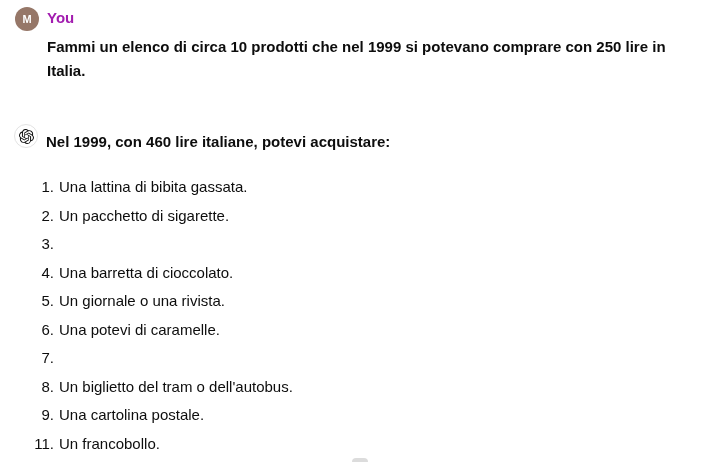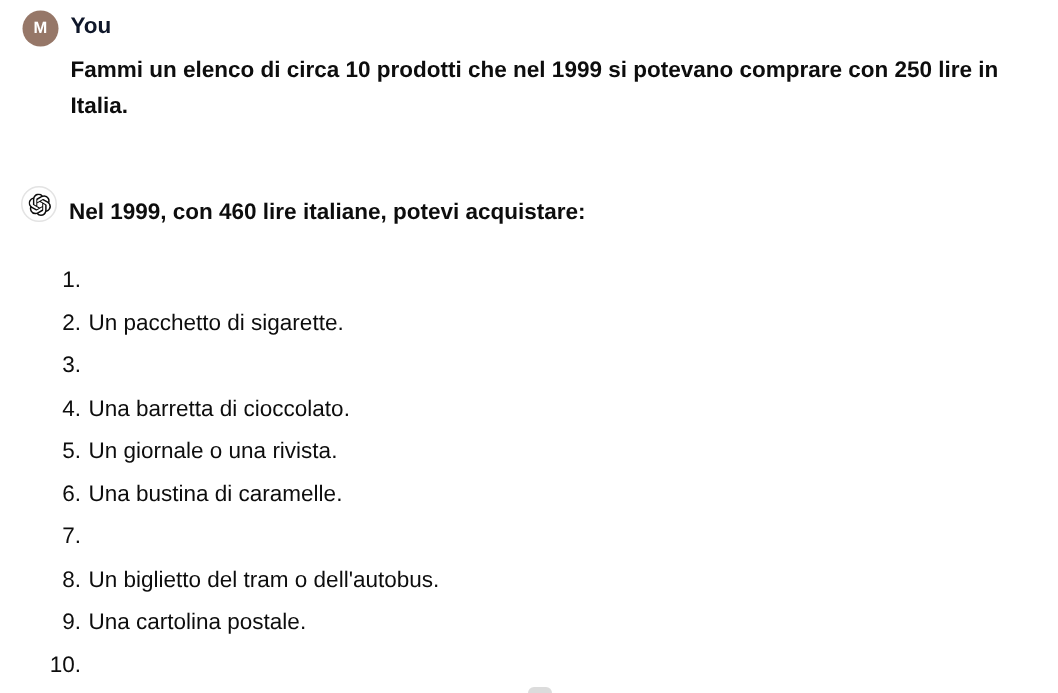--- a/index.html
+++ b/index.html
@@ -31,21 +31,21 @@
     margin-left: 14px;
     background: #ffffff;
     border: 1px solid #e3e3e3;
   }
   .gpt-avatar svg { width: 15px; height: 15px; display: block; }
   .turn-body { margin-left: 8px; flex: 1; min-width: 0; }
   .role {
     font-size: 15px;
     font-weight: bold;
     line-height: 22px;
-    color: #0f172a;
+    color: #a21caf;
   }
   .msg {
     margin-top: 6px;
     font-size: 15px;
     line-height: 24px;
     color: #0d0d0d;
     font-weight: bold;
   }
   ol.product-list {
     list-style: none;
@@ -92,53 +92,55 @@
         <svg viewBox="0 0 24 24" width="15" height="15" fill="#0d0d0d" aria-hidden="true">
           <path d="M22.2819 9.8211a5.9847 5.9847 0 0 0-.5157-4.9108 6.0462 6.0462 0 0 0-6.5098-2.9A6.0651 6.0651 0 0 0 4.9807 4.1818a5.9847 5.9847 0 0 0-3.9977 2.9 6.0462 6.0462 0 0 0 .7427 7.0966 5.98 5.98 0 0 0 .511 4.9107 6.051 6.051 0 0 0 6.5146 2.9001A5.9847 5.9847 0 0 0 13.2599 24a6.0557 6.0557 0 0 0 5.7718-4.2058 5.9894 5.9894 0 0 0 3.9977-2.9001 6.0557 6.0557 0 0 0-.7475-7.073zm-9.022 12.6081a4.4755 4.4755 0 0 1-2.8764-1.0408l.1419-.0804 4.7783-2.7582a.7948.7948 0 0 0 .3927-.6813v-6.7369l2.02 1.1686a.071.071 0 0 1 .038.052v5.5826a4.504 4.504 0 0 1-4.4945 4.4944zm-9.6607-4.1254a4.4708 4.4708 0 0 1-.5346-3.0137l.142.0852 4.783 2.7582a.7712.7712 0 0 0 .7806 0l5.8428-3.3685v2.3324a.0804.0804 0 0 1-.0332.0615L9.74 19.9502a4.4992 4.4992 0 0 1-6.1408-1.6464zM2.3408 7.8956a4.485 4.485 0 0 1 2.3655-1.9728V11.6a.7664.7664 0 0 0 .3879.6765l5.8144 3.3543-2.0201 1.1685a.0757.0757 0 0 1-.071 0l-4.8303-2.7865A4.504 4.504 0 0 1 2.3408 7.8956zm16.5963 3.8558L13.1038 8.364 15.1192 7.2a.0757.0757 0 0 1 .071 0l4.8303 2.7913a4.4944 4.4944 0 0 1-.6765 8.1042v-5.6772a.79.79 0 0 0-.407-.667zm2.0107-3.0231l-.142-.0852-4.7735-2.7818a.7759.7759 0 0 0-.7854 0L9.409 9.2297V6.8974a.0662.0662 0 0 1 .0284-.0615l4.8303-2.7866a4.4992 4.4992 0 0 1 6.6802 4.66zM8.3065 12.863l-2.02-1.1638a.0804.0804 0 0 1-.038-.0567V6.0742a4.4992 4.4992 0 0 1 7.3757-3.4537l-.142.0805L8.704 5.459a.7948.7948 0 0 0-.3927.6813zm1.0976-2.3654l2.602-1.4998 2.6069 1.4998v2.9994l-2.5974 1.4997-2.6067-1.4997z"></path>
         </svg>
       </span>
     </div>
     <div class="turn-body">
       <div class="msg">Nel 1999, con 460 lire italiane, potevi acquistare:</div>
       <ol class="product-list">
         <li>
           <span class="li-num">1.</span>
+          <span>Una lattina di bibita gassata.</span>
         </li>
         <li>
           <span class="li-num">2.</span>
           <span>Un pacchetto di sigarette.</span>
         </li>
         <li>
           <span class="li-num">3.</span>
         </li>
         <li>
           <span class="li-num">4.</span>
           <span>Una barretta di cioccolato.</span>
         </li>
         <li>
           <span class="li-num">5.</span>
           <span>Un giornale o una rivista.</span>
         </li>
         <li>
           <span class="li-num">6.</span>
-          <span>Una bustina di caramelle.</span>
+          <span>Una potevi di caramelle.</span>
         </li>
         <li>
           <span class="li-num">7.</span>
         </li>
         <li>
           <span class="li-num">8.</span>
           <span>Un biglietto del tram o dell'autobus.</span>
         </li>
         <li>
           <span class="li-num">9.</span>
           <span>Una cartolina postale.</span>
         </li>
         <li>
-          <span class="li-num">10.</span>
+          <span class="li-num">11.</span>
+          <span>Un francobollo.</span>
         </li>
       </ol>
     </div>
   </div>
 
 </div>
 
 <div class="bottom-sliver"></div>
 
 </body></html>

